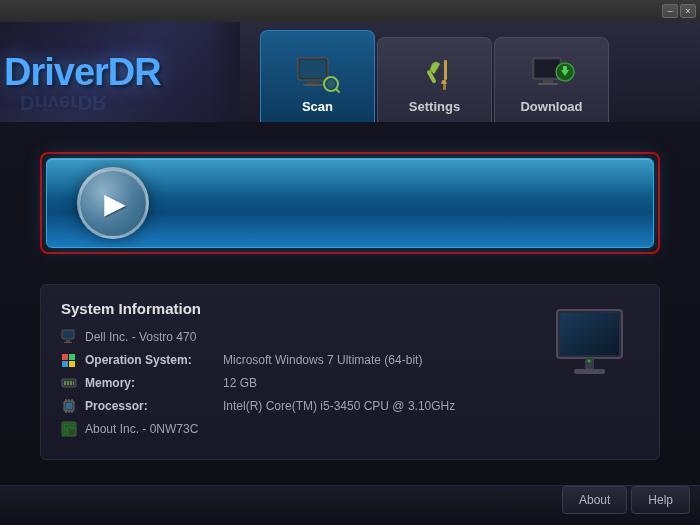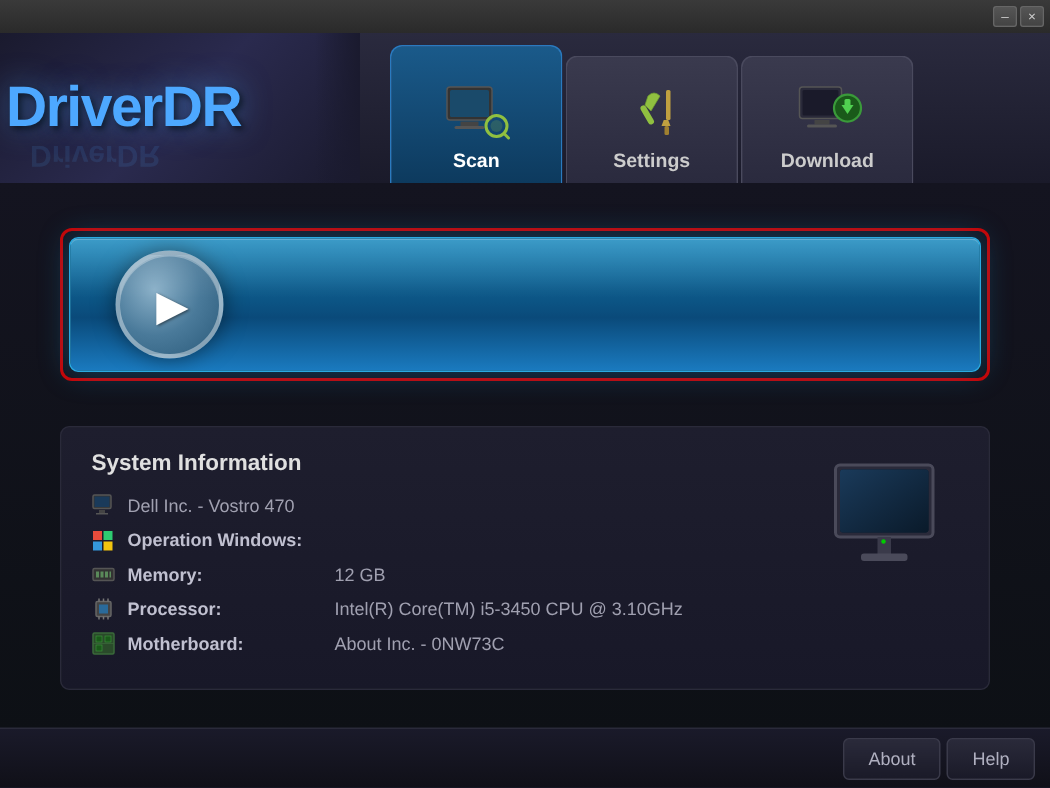--- a/index.html
+++ b/index.html
@@ -252,21 +252,21 @@
     }
 
     
     .footer {
       position: absolute;
       bottom: 0; left: 0; right: 0;
       height: 40px;
       background: linear-gradient(to bottom, #1a1a2a, #101018);
       border-top: 1px solid #2a2a3a;
       display: flex;
-      align-items: center;
+      align-items: flex-start;
       justify-content: flex-end;
       padding-right: 10px;
       gap: 4px;
     }
     .footer-btn {
       height: 28px;
       padding: 0 16px;
       border-radius: 4px;
       background: linear-gradient(to bottom, #2a2a3a, #1a1a28);
       border: 1px solid #3a3a4a;
@@ -366,21 +366,22 @@
           <span class="sysinfo-val">Dell Inc. - Vostro 470</span>
         </div>
 
         <div class="sysinfo-row">
           <svg class="sysinfo-icon" viewBox="0 0 16 16">
             <rect x="1" y="2" width="6" height="6" fill="#e74c3c"></rect>
             <rect x="8" y="2" width="6" height="6" fill="#2ecc71"></rect>
             <rect x="1" y="9" width="6" height="6" fill="#3498db"></rect>
             <rect x="8" y="9" width="6" height="6" fill="#f1c40f"></rect>
           </svg>
-          <span class="sysinfo-key">Operation Windows:</span>
+          <span class="sysinfo-key">Operation System:</span>
+          <span class="sysinfo-val">Microsoft Windows 7 Ultimate  (64-bit)</span>
         </div>
 
         <div class="sysinfo-row">
           <svg class="sysinfo-icon" viewBox="0 0 16 16">
             <rect x="1" y="4" width="14" height="8" rx="1" fill="#333" stroke="#555" stroke-width="1"></rect>
             <rect x="3" y="6" width="2" height="4" fill="#5a8a5a"></rect>
             <rect x="6" y="6" width="2" height="4" fill="#5a8a5a"></rect>
             <rect x="9" y="6" width="2" height="4" fill="#5a8a5a"></rect>
             <rect x="12" y="6" width="1" height="4" fill="#5a8a5a"></rect>
           </svg>
@@ -404,21 +405,20 @@
         </div>
 
         <div class="sysinfo-row">
           <svg class="sysinfo-icon" viewBox="0 0 16 16">
             <rect x="1" y="1" width="14" height="14" rx="1" fill="#2a4a2a" stroke="#3a6a3a" stroke-width="1"></rect>
             <rect x="3" y="3" width="4" height="4" fill="#1a5a1a" stroke="#3a8a3a" stroke-width="0.5"></rect>
             <rect x="9" y="3" width="4" height="4" fill="#1a5a1a" stroke="#3a8a3a" stroke-width="0.5"></rect>
             <rect x="3" y="9" width="4" height="4" fill="#1a5a1a" stroke="#3a8a3a" stroke-width="0.5"></rect>
             <line x1="1" y1="8" x2="15" y2="8" stroke="#3a6a3a" stroke-width="0.5"></line>
           </svg>
-          <span class="sysinfo-key">Motherboard:</span>
           <span class="sysinfo-val">About Inc. - 0NW73C</span>
         </div>
       </div>
 
       <div class="sysinfo-monitor">
         <svg width="85" height="80" viewBox="0 0 85 80" xmlns="http://www.w3.org/2000/svg">
 
           <rect x="5" y="5" width="65" height="48" rx="3" fill="#2a2a3a" stroke="#4a4a5a" stroke-width="2"></rect>
           <rect x="8" y="8" width="59" height="42" rx="2" fill="#0a1a2a"></rect>
 

